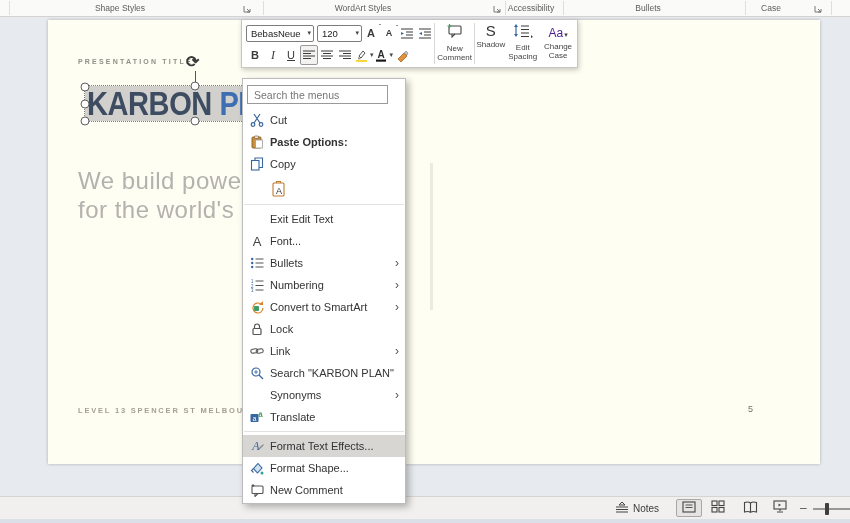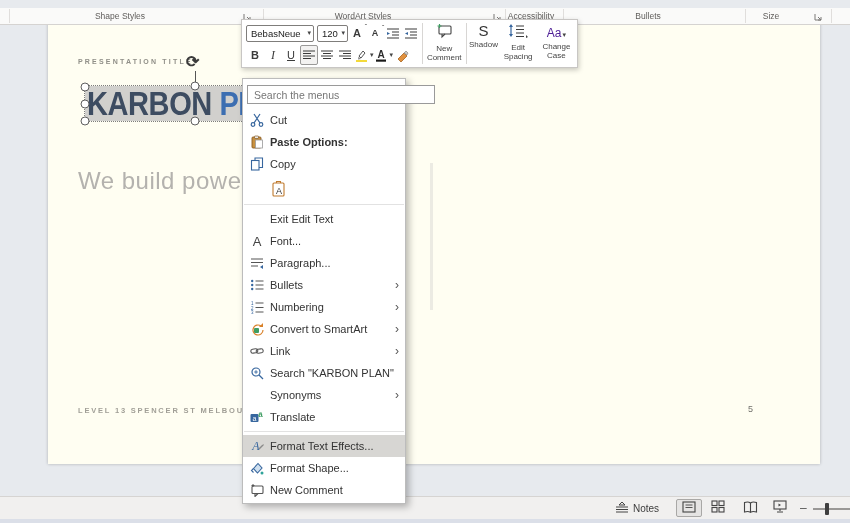--- a/index.html
+++ b/index.html
@@ -1,21 +1,21 @@
 <!DOCTYPE html>
 <html><head>
 <meta charset="utf-8">
 <style>
   * { margin:0; padding:0; box-sizing:border-box; }
   html,body { width:850px; height:523px; }
   body { font-family:"Liberation Sans", sans-serif; overflow:hidden; }
   #root { position:relative; width:850px; height:523px; background:#e7eaee; overflow:hidden; }
 
   
-  #ribbon { position:absolute; left:0; top:8px; width:850px; height:17px; background:#fafaf9; border-bottom:1px solid #d5d3d1; z-index:3; }
+  #ribbon { position:absolute; left:0; top:0; width:850px; height:17px; background:#fafaf9; border-bottom:1px solid #d5d3d1; z-index:3; }
   .rgl { position:absolute; top:3px; transform:translateX(-50%); font-size:8.5px; color:#5f5d5b; white-space:nowrap; }
   .rsep { position:absolute; top:1px; width:1px; height:14px; background:#e0dedc; }
   .launcher { position:absolute; top:4px; width:10px; height:10px; color:#7a7876; }
   .launcher svg { display:block; }
 
   
   #slide { position:absolute; left:48px; top:20px; width:772px; height:444px; background:#fffef2; box-shadow:0 0 3px rgba(0,0,0,.25); z-index:1; }
   #eyebrow { position:absolute; left:30px; top:38px; font-size:7px; font-weight:bold; letter-spacing:2.2px; color:#908f88; }
   #title-box { position:absolute; left:37px; top:66px; width:222px; height:35px; background:#d1d0cd; outline:1px dotted #7d7d7d; }
   #title-text { position:absolute; left:2px; top:0; line-height:35px; font-size:33px; font-weight:bold; letter-spacing:-0.5px; transform:scaleX(.88); transform-origin:left center; white-space:nowrap; color:#3d4c61; }
@@ -28,21 +28,21 @@
   #page-num { position:absolute; left:700px; top:384px; font-size:9px; color:#71706c; }
   #faint-line { position:absolute; left:382px; top:143px; width:3px; height:147px; background:#ecebe3; }
 
   
   #minibar { position:absolute; left:241px; top:19px; width:337px; height:49px; background:#fff; border:1px solid #c8c6c4; box-shadow:1px 2px 5px rgba(0,0,0,.22); z-index:5; display:flex; }
   .mb-left { width:192px; padding:2px 0 0 4px; }
   .mb-row { display:flex; align-items:center; height:22px;text-align:center; }
   .combo { border:1px solid #7f7d7b; border-radius:2px; height:17px; font-size:9.5px; color:#222; display:flex; align-items:center; padding:0 2px 0 4px; background:#fff; }
   .combo .caret { margin-left:auto; font-size:7px; color:#444; padding-left:3px; }
   #font-name-combo { width:68px; }
-  #font-size-combo { width:31px; margin-left:3px; }
+  #font-size-combo { width:45px; margin-left:3px; }
   .mbtn { width:18px; height:20px; display:flex; align-items:center; justify-content:center; color:#3b3b3b; }
   .mbtn svg { display:block; }
   .glyph-b { font-weight:bold; font-size:11px; }
   .glyph-i { font-style:italic; font-family:"Liberation Serif",serif; font-size:12px; }
   .glyph-u { text-decoration:underline; font-size:11px; }
   .af { font-size:11px; font-weight:bold; position:relative; }
   .af .dir { position:absolute; top:-4px; right:-6px; font-size:7px; font-weight:normal; }
   .selbtn { border:1px solid #9a9998; border-radius:2px; background:#f3f2f1; }
   .drop { font-size:7px; color:#444; margin-left:1px; }
   .vdiv { width:1px; background:#d8d6d4; margin:3px 0; }
@@ -50,21 +50,21 @@
   .bigbtn .blabel { font-size:8px; color:#444; text-align:center; line-height:1.15; margin-top:1px; }
   #btn-new-comment { width:46px; }
   #btn-shadow { width:36px; }
   #btn-shadow .sglyph { font-size:15px; line-height:16px; color:#333; }
   #btn-line-spacing { width:38px; }
   #btn-change-case { width:44px; }
   .ccglyph { font-size:12px; color:#4c1d95; line-height:16px; }
 
   
   #ctxmenu { position:absolute; left:242px; top:78px; width:164px; background:#fff; border:1px solid #bcbcbc; box-shadow:3px 3px 7px rgba(0,0,0,.28); z-index:10; padding:4px 0 2px; }
-  #menu-search { display:block; width:188px; margin:2px 4px 5px; height:19px; border:1px solid #9a9a9a; padding:0 6px; font-size:10.5px; font-family:"Liberation Sans",sans-serif; color:#333; }
+  #menu-search { display:block; width:141px; margin:2px 4px 5px; height:19px; border:1px solid #9a9a9a; padding:0 6px; font-size:10.5px; font-family:"Liberation Sans",sans-serif; color:#333; }
   #menu-search::placeholder { color:#767676; }
   .mi { height:22px; display:flex; align-items:center; padding:0 6px 0 7px; font-size:11px; color:#333; }
   .mi .mic { width:20px; display:flex; align-items:center; justify-content:flex-start; flex:none; }
   .mi .mil { flex:1; white-space:nowrap; }
   .mi.bold .mil { font-weight:bold; }
   .mi .sub { font-size:12px; color:#555; }
   .mi.hl { background:#d7d6d3; }
   .msep { height:1px; background:#e2e2e2; margin:3px 1px; }
   #paste-row { height:26px; display:flex; align-items:center; padding-left:25px; }
   #paste-keep-btn { width:22px; height:22px; display:flex; align-items:center; justify-content:center; }
@@ -100,21 +100,21 @@
       <svg width="10" height="10" viewBox="0 0 10 10">
           <path d="M2 2v6h6" fill="none" stroke="#7a7876" stroke-width="1"></path>
           <path d="M5 5l3 3M8 5v3h-3" fill="none" stroke="#7a7876" stroke-width="1"></path>
         </svg>
     </span>
     <div class="rsep" style="left:505px"></div>
     <span class="rgl" style="left:531px">Accessibility</span>
     <div class="rsep" style="left:563px"></div>
     <span class="rgl" style="left:648px">Bullets</span>
     <div class="rsep" style="left:745px"></div>
-    <span class="rgl" style="left:771px">Size</span>
+    <span class="rgl" style="left:771px">Case</span>
     <span class="launcher" style="left:813px">
       <svg width="10" height="10" viewBox="0 0 10 10">
           <path d="M2 2v6h6" fill="none" stroke="#7a7876" stroke-width="1"></path>
           <path d="M5 5l3 3M8 5v3h-3" fill="none" stroke="#7a7876" stroke-width="1"></path>
         </svg>
     </span>
     <div class="rsep" style="left:831px"></div>
   </div>
 
   <div id="slide">
@@ -126,20 +126,21 @@
     <div id="rotate-stem"></div>
     <div id="rotate-handle">⟳</div>
     <div class="handle" style="left:37px;  top:67px"></div>
     <div class="handle" style="left:37px;  top:84px"></div>
     <div class="handle" style="left:37px;  top:101px"></div>
     <div class="handle" style="left:147px; top:66px"></div>
     <div class="handle" style="left:147px; top:101px"></div>
 
     <div id="body-text">
       <div>We build powe</div>
+      <div>for the world's</div>
     </div>
 
     <div id="slide-footer">LEVEL 13 SPENCER ST MELBOU</div>
     <div id="page-num">5</div>
     <div id="faint-line"></div>
   </div>
 
   <div id="minibar">
     <div class="mb-left">
       <div class="mb-row">
@@ -292,29 +293,20 @@
       <span class="mic">
           <svg width="14" height="14" viewBox="0 0 14 14">
             <text x="7" y="12" font-size="13" fill="#444" text-anchor="middle" font-family="Liberation Sans">A</text>
           </svg>
         </span>
       <span class="mil">Font...</span>
     </div>
     <div class="mi">
       <span class="mic">
           <svg width="14" height="14" viewBox="0 0 14 14">
-            <path d="M1 3h12M1 6.5h12M1 10h7" stroke="#555" stroke-width="1.1" fill="none"></path>
-            <path d="M13 9v4l-3-2z" fill="#37669e"></path>
-          </svg>
-        </span>
-      <span class="mil">Paragraph...</span>
-    </div>
-    <div class="mi">
-      <span class="mic">
-          <svg width="14" height="14" viewBox="0 0 14 14">
             <circle cx="2.2" cy="3" r="1.2" fill="#37669e"></circle>
             <circle cx="2.2" cy="7" r="1.2" fill="#37669e"></circle>
             <circle cx="2.2" cy="11" r="1.2" fill="#37669e"></circle>
             <path d="M5.5 3h8M5.5 7h8M5.5 11h8" stroke="#555" stroke-width="1.1"></path>
           </svg>
         </span>
       <span class="mil">Bullets</span>
         <span class="sub">›</span>
     </div>
     <div class="mi">
@@ -332,20 +324,29 @@
     <div class="mi">
       <span class="mic">
           <svg width="14" height="14" viewBox="0 0 14 14">
             <path d="M11 4a5 5 0 1 0 2 4" fill="none" stroke="#d9822b" stroke-width="1.2"></path>
             <path d="M13 1v4h-4z" fill="#d9822b"></path>
             <rect x="4" y="6" width="5" height="5" rx="1" fill="#3f9d62"></rect>
           </svg>
         </span>
       <span class="mil">Convert to SmartArt</span>
         <span class="sub">›</span>
+    </div>
+    <div class="mi">
+      <span class="mic">
+          <svg width="14" height="14" viewBox="0 0 14 14">
+            <rect x="3" y="6.5" width="8" height="6" rx="1" fill="none" stroke="#555" stroke-width="1.2"></rect>
+            <path d="M4.5 6.5V4.5a2.5 2.5 0 0 1 5 0v2" fill="none" stroke="#555" stroke-width="1.2"></path>
+          </svg>
+        </span>
+      <span class="mil">Lock</span>
     </div>
     <div class="mi">
       <span class="mic">
           <svg width="14" height="14" viewBox="0 0 14 14">
             <rect x="0.8" y="5" width="7" height="4" rx="2" fill="none" stroke="#555" stroke-width="1.1" transform="rotate(-8 4 7)"></rect>
             <rect x="6.2" y="5" width="7" height="4" rx="2" fill="none" stroke="#555" stroke-width="1.1" transform="rotate(-8 10 7)"></rect>
           </svg>
         </span>
       <span class="mil">Link</span>
         <span class="sub">›</span>

